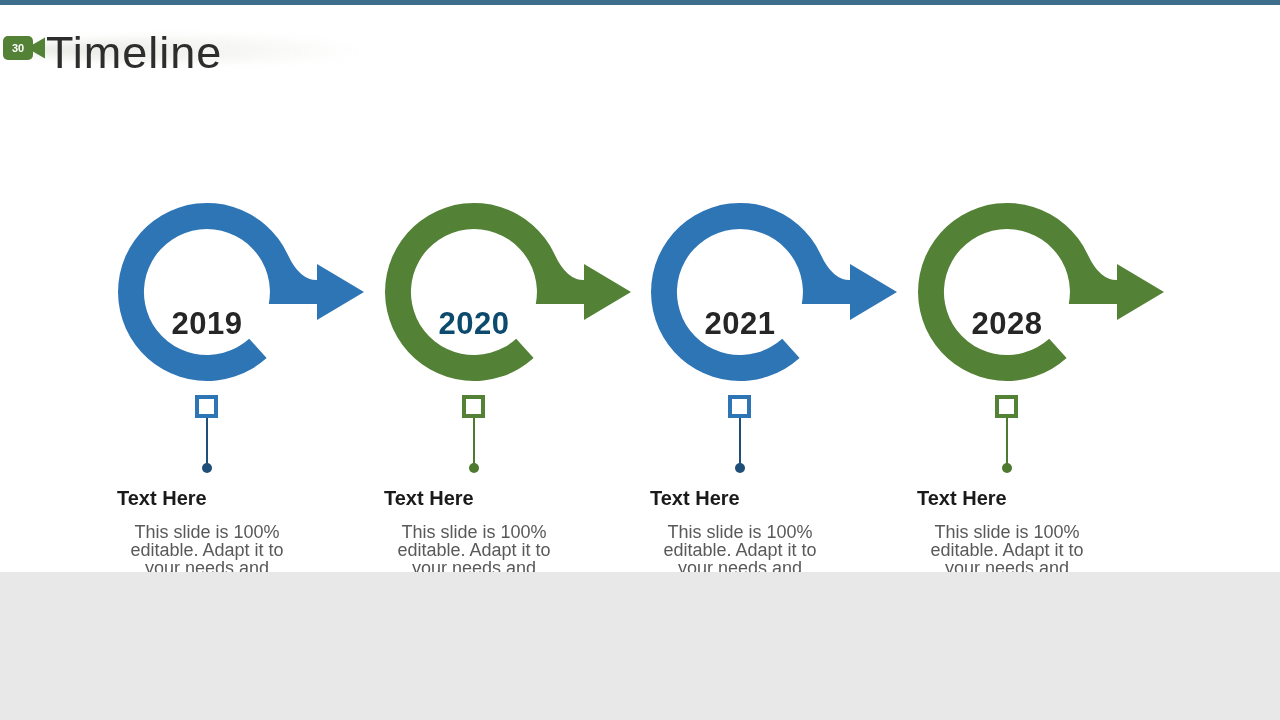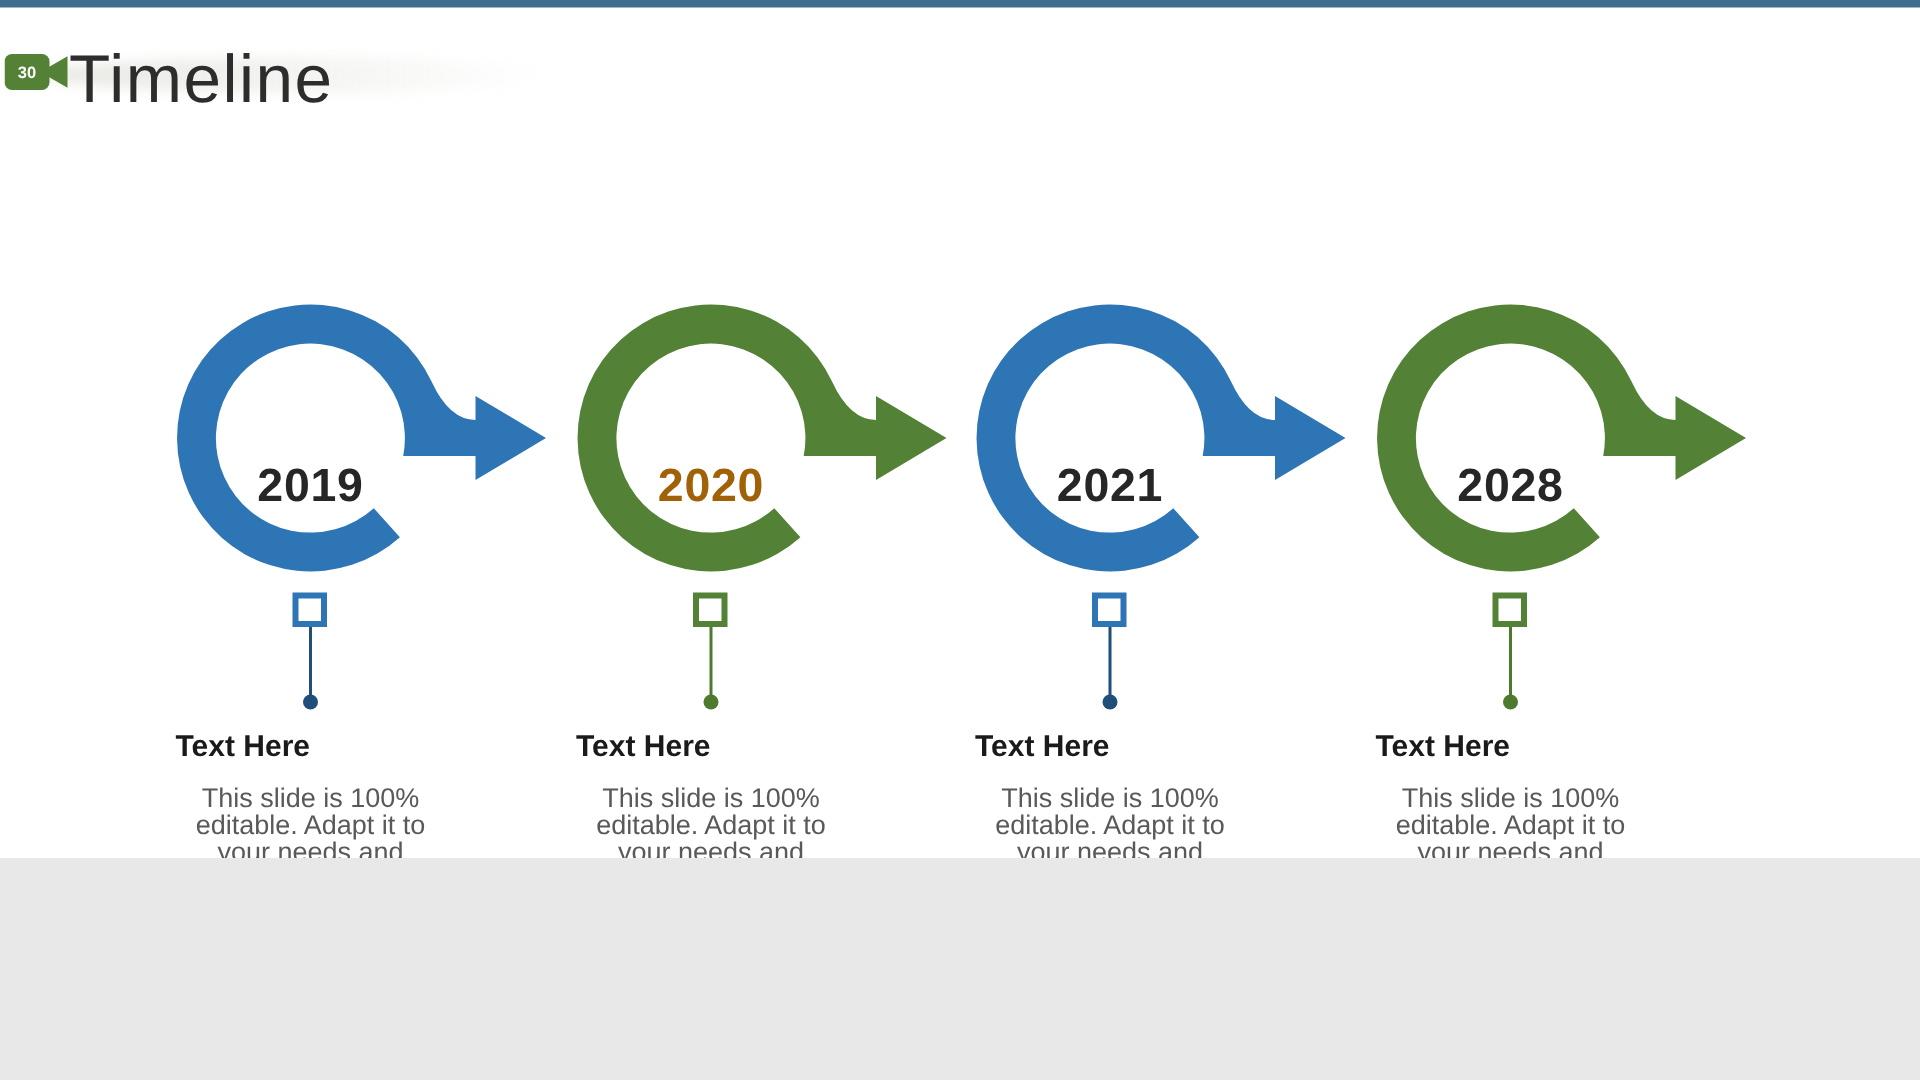--- a/index.html
+++ b/index.html
@@ -89,21 +89,21 @@
       <div class="vline"></div>
       <div class="dot"></div>
       <div class="heading" style="color: rgb(26, 26, 26);">Text Here</div>
       <div class="body-text" style="color: rgb(89, 89, 89);">This slide is 100% editable. Adapt it to your needs and capture your audience's attention.</div>
     </div>
 
     <div class="item" style="left: 474px; --c: #538135; --cd: #4E7A2F;">
       <svg class="ring" width="250" height="200" viewBox="0 0 250 200">
         <path d="M 149.6 166.1 A 89 89 0 1 1 170.7 62.4 Q 182.5 88 200 88 L 200 72 L 247 100 L 200 128 L 200 112 L 151.8 112 A 63 63 0 1 0 132.2 146.8 Z"></path>
       </svg>
-      <div class="year" style="color: #a16207;">2020</div>
+      <div class="year" style="color: #0c4a6e;">2020</div>
       <div class="sq"></div>
       <div class="vline"></div>
       <div class="dot"></div>
       <div class="heading" style="color: rgb(26, 26, 26);">Text Here</div>
       <div class="body-text" style="color: rgb(89, 89, 89);">This slide is 100% editable. Adapt it to your needs and capture your audience's attention.</div>
     </div>
 
     <div class="item" style="left: 740px; --c: #2E75B6; --cd: #1F4E79;">
       <svg class="ring" width="250" height="200" viewBox="0 0 250 200">
         <path d="M 149.6 166.1 A 89 89 0 1 1 170.7 62.4 Q 182.5 88 200 88 L 200 72 L 247 100 L 200 128 L 200 112 L 151.8 112 A 63 63 0 1 0 132.2 146.8 Z"></path>

